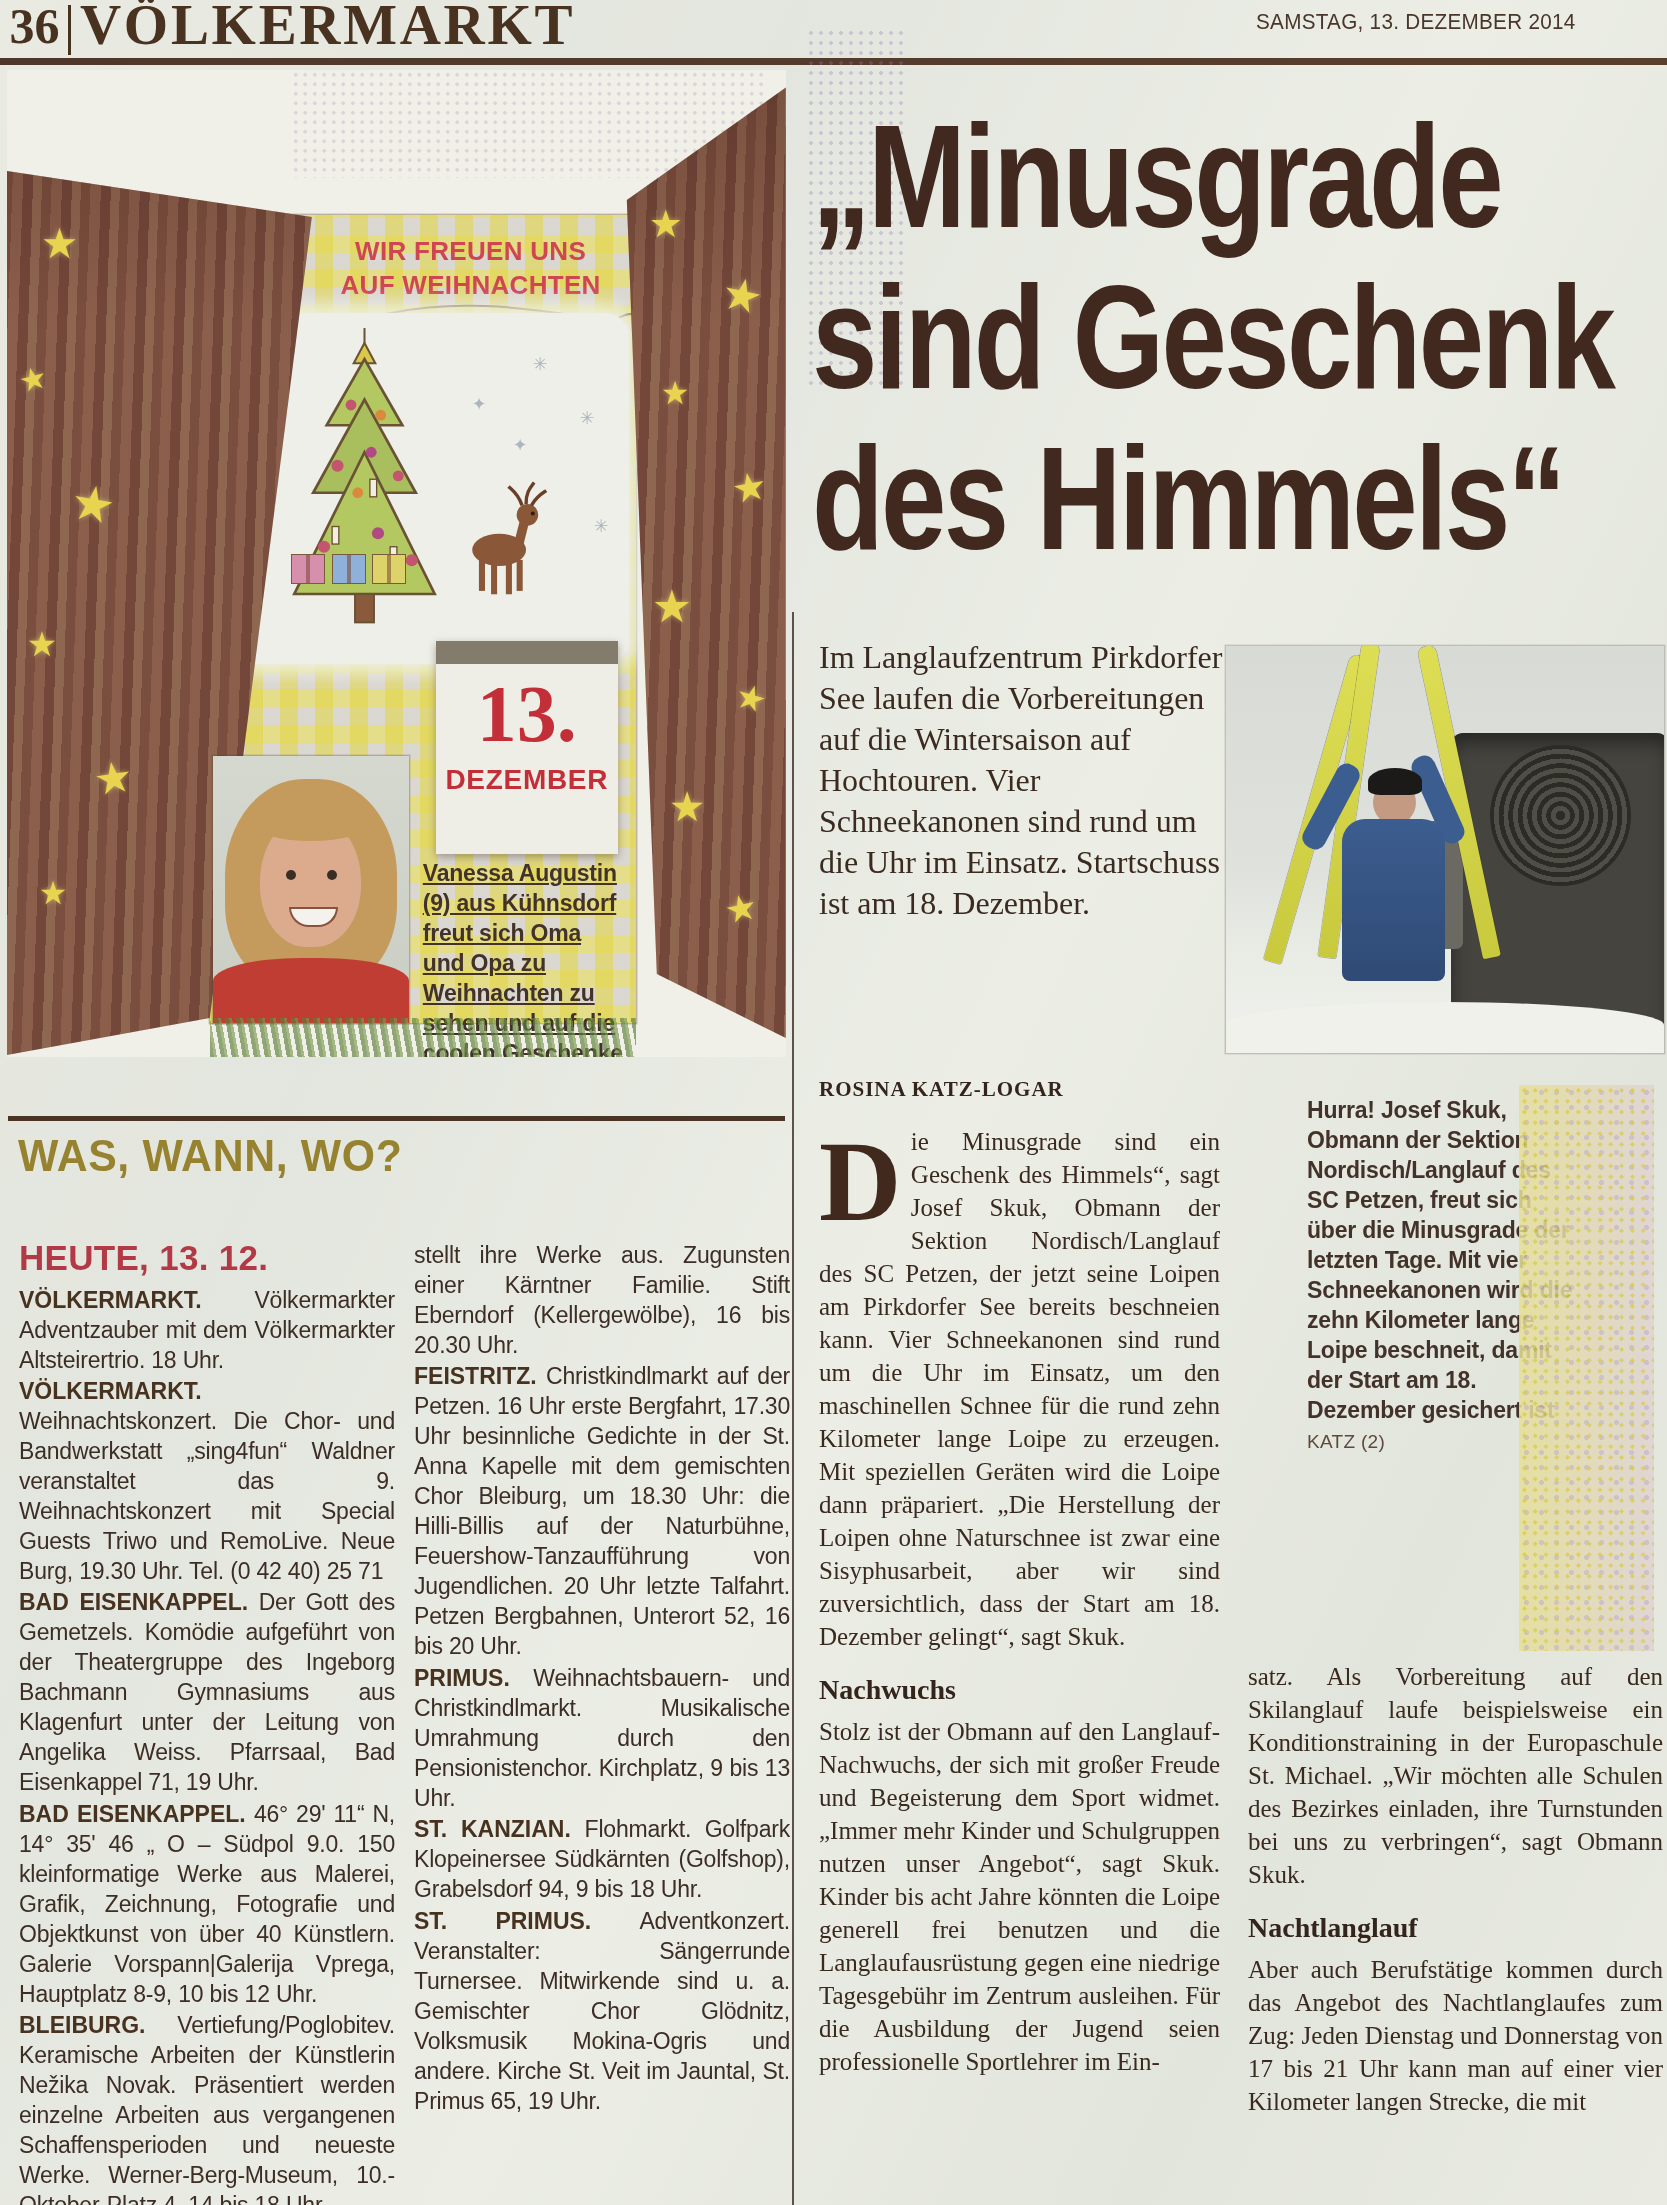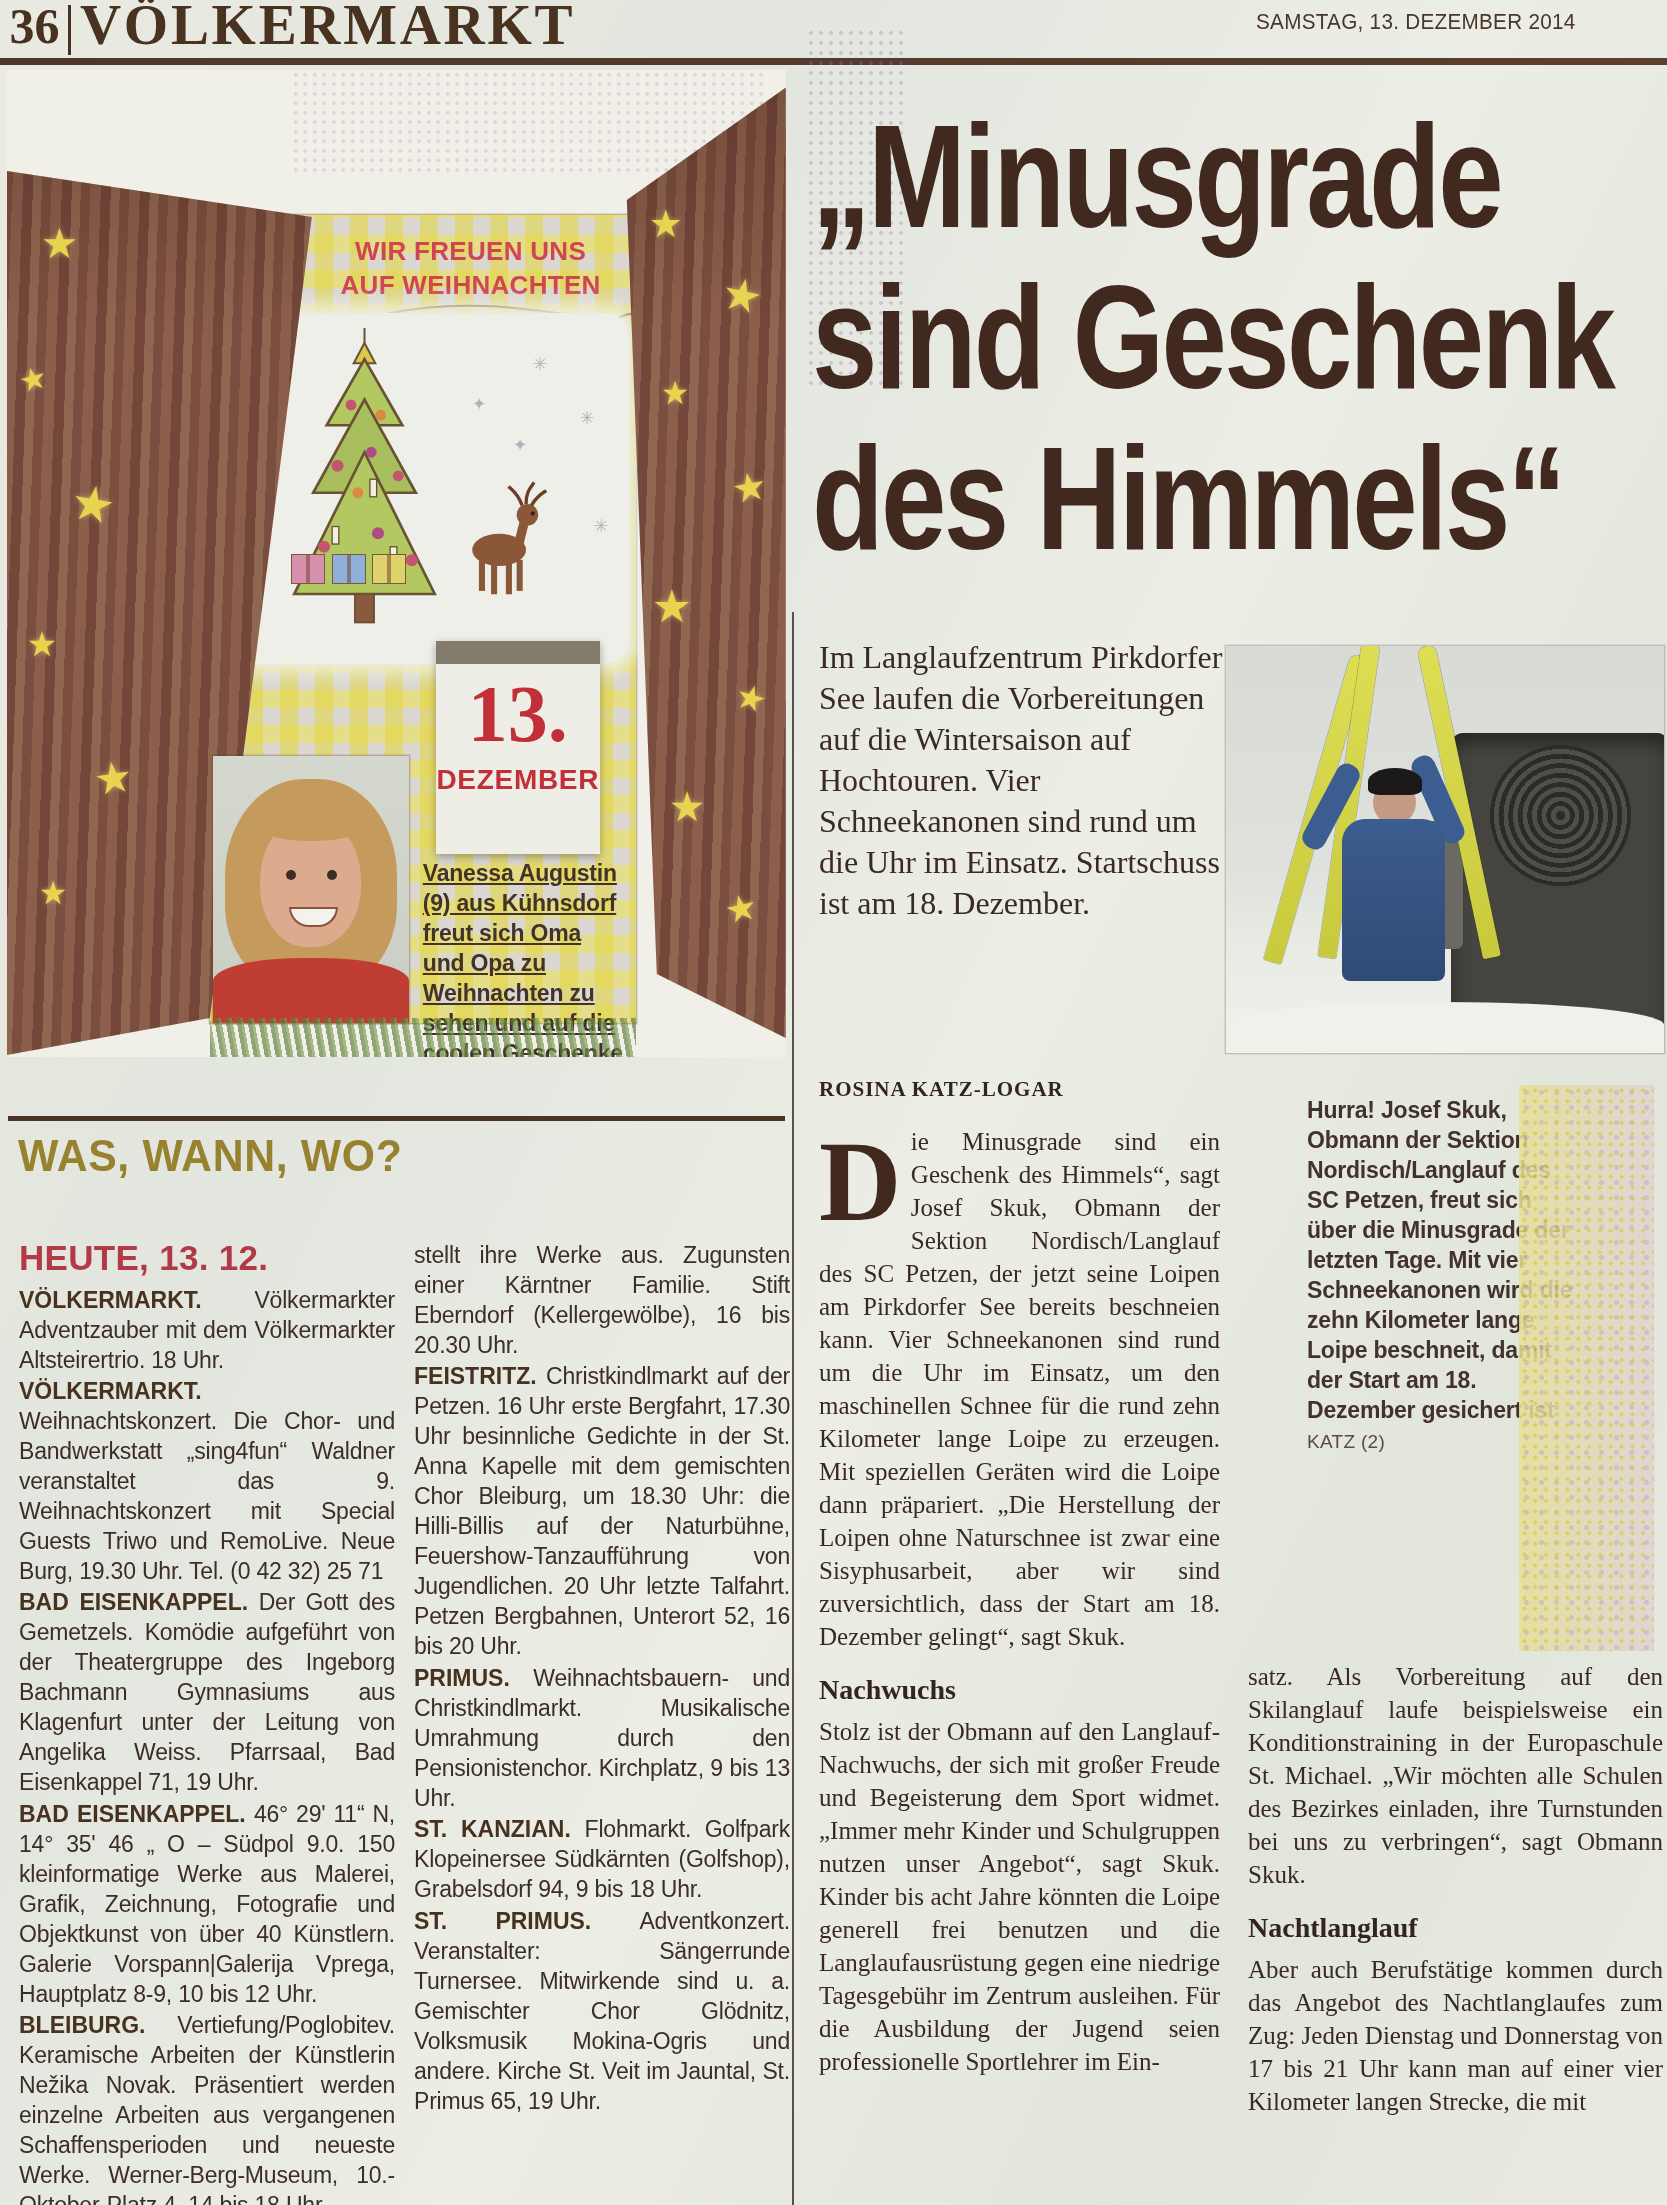--- a/index.html
+++ b/index.html
@@ -30,21 +30,21 @@
   .garland-svg{position:absolute;left:0;top:87px;}
   .snow-scene{position:absolute;left:19px;top:98px;width:400px;height:351px;background:#edefe8;border-radius:24px;
     box-shadow:0 0 16px 9.5px rgba(237,239,232,.9);}
   .tree-svg{position:absolute;left:41px;top:10.8px;}
   .deer-svg{position:absolute;left:223px;top:149px;}
   .snowflake{position:absolute;color:#aeb6bd;font-size:17.6px;}
   .gifts{position:absolute;left:62px;top:241px;display:flex;gap:6.8px;}
   .gift{width:32px;height:28px;border:1.4px solid #7a5a3a;position:relative;}
   .gift::after{content:"";position:absolute;left:50%;top:0;width:4px;height:100%;background:rgba(120,70,50,.55);transform:translateX(-50%);}
   .gift.g1{background:#d78fae;} .gift.g2{background:#8fb0d8;} .gift.g3{background:#ddd36a;}
-  .calendar{position:absolute;left:226px;top:426px;width:164px;height:213px;background:#efeee6;
+  .calendar{position:absolute;left:226px;top:426px;width:182px;height:213px;background:#efeee6;
     box-shadow:0 3.4px 8px rgba(40,25,15,.35);z-index:4;}
   .cal-strip{height:23px;background:#837c6c;}
   .cal-day{margin-top:9.5px;text-align:center;font:700 80px/1 "Liberation Serif",serif;color:#c22f38;}
   .cal-month{margin-top:12px;text-align:center;font:700 28px/1 "Liberation Sans",sans-serif;color:#c22f38;letter-spacing:0.7px;}
   .girl-photo{position:absolute;left:3.4px;top:541px;width:196px;height:267px;overflow:hidden;z-index:3;
     background:linear-gradient(#d4d8cf,#c9cdc3);box-shadow:0 0 0 1.4px rgba(90,60,40,.3);}
   .gp-hair{position:absolute;left:12px;top:23px;width:172px;height:210px;background:#c59a5d;border-radius:46% 46% 40% 40%;}
   .gp-face{position:absolute;left:47px;top:59px;width:101px;height:132px;background:#dcab8e;border-radius:50% 50% 46% 46%;}
   .gp-bangs{position:absolute;left:39px;top:50px;width:118px;height:35px;background:#c59a5d;border-radius:50%;}
   .gp-eye{position:absolute;width:10px;height:10px;background:#3a2d24;border-radius:50%;top:114px;}
@@ -234,21 +234,21 @@
     <div class="garland-bottom"></div>
   </section>
 
   <div class="events-rule"></div>
   <h2 class="events-title">WAS, WANN, WO?</h2>
 
   <div class="ev-col" id="ev-col1">
     <h3 class="heute">HEUTE, 13. 12.</h3>
     <div id="events-list-1">
         <p class="event"><b>VÖLKERMARKT. </b><span>Völkermarkter Adventzauber mit dem Völkermarkter Altsteirertrio. 18 Uhr.</span></p>
-        <p class="event"><b>VÖLKERMARKT. </b><span>Weihnachtskonzert. Die Chor- und Bandwerkstatt „sing4fun“ Waldner veranstaltet das 9. Weihnachtskonzert mit Special Guests Triwo und RemoLive. Neue Burg, 19.30 Uhr. Tel. (0 42 32) 25 71</span></p>
+        <p class="event"><b>VÖLKERMARKT. </b><span>Weihnachtskonzert. Die Chor- und Bandwerkstatt „sing4fun“ Waldner veranstaltet das 9. Weihnachtskonzert mit Special Guests Triwo und RemoLive. Neue Burg, 19.30 Uhr. Tel. (0 42 40) 25 71</span></p>
         <p class="event"><b>BAD EISENKAPPEL. </b><span>Der Gott des Gemetzels. Komödie aufgeführt von der Theatergruppe des Ingeborg Bachmann Gymnasiums aus Klagenfurt unter der Leitung von Angelika Weiss. Pfarrsaal, Bad Eisenkappel 71, 19 Uhr.</span></p>
         <p class="event"><b>BAD EISENKAPPEL. </b><span>46° 29' 11“ N, 14° 35' 46 „ O – Südpol 9.0. 150 kleinformatige Werke aus Malerei, Grafik, Zeichnung, Fotografie und Objektkunst von über 40 Künstlern. Galerie Vorspann|Galerija Vprega, Hauptplatz 8-9, 10 bis 12 Uhr.</span></p>
         <p class="event"><b>BLEIBURG. </b><span>Vertiefung/Poglobitev. Keramische Arbeiten der Künstlerin Nežika Novak. Präsentiert werden einzelne Arbeiten aus vergangenen Schaffensperioden und neueste Werke. Werner-Berg-Museum, 10.-Oktober-Platz 4, 14 bis 18 Uhr.</span></p>
       </div>
   </div>
 
   <div class="ev-col" id="ev-col2">
     <div id="events-list-2">
         <p class="event"><span>stellt ihre Werke aus. Zugunsten einer Kärntner Familie. Stift Eberndorf (Kellergewölbe), 16 bis 20.30 Uhr.</span></p>
         <p class="event"><b>FEISTRITZ. </b><span>Christkindlmarkt auf der Petzen. 16 Uhr erste Bergfahrt, 17.30 Uhr besinnliche Gedichte in der St. Anna Kapelle mit dem gemischten Chor Bleiburg, um 18.30 Uhr: die Hilli-Billis auf der Naturbühne, Feuershow-Tanzaufführung von Jugendlichen. 20 Uhr letzte Talfahrt. Petzen Bergbahnen, Unterort 52, 16 bis 20 Uhr.</span></p>

